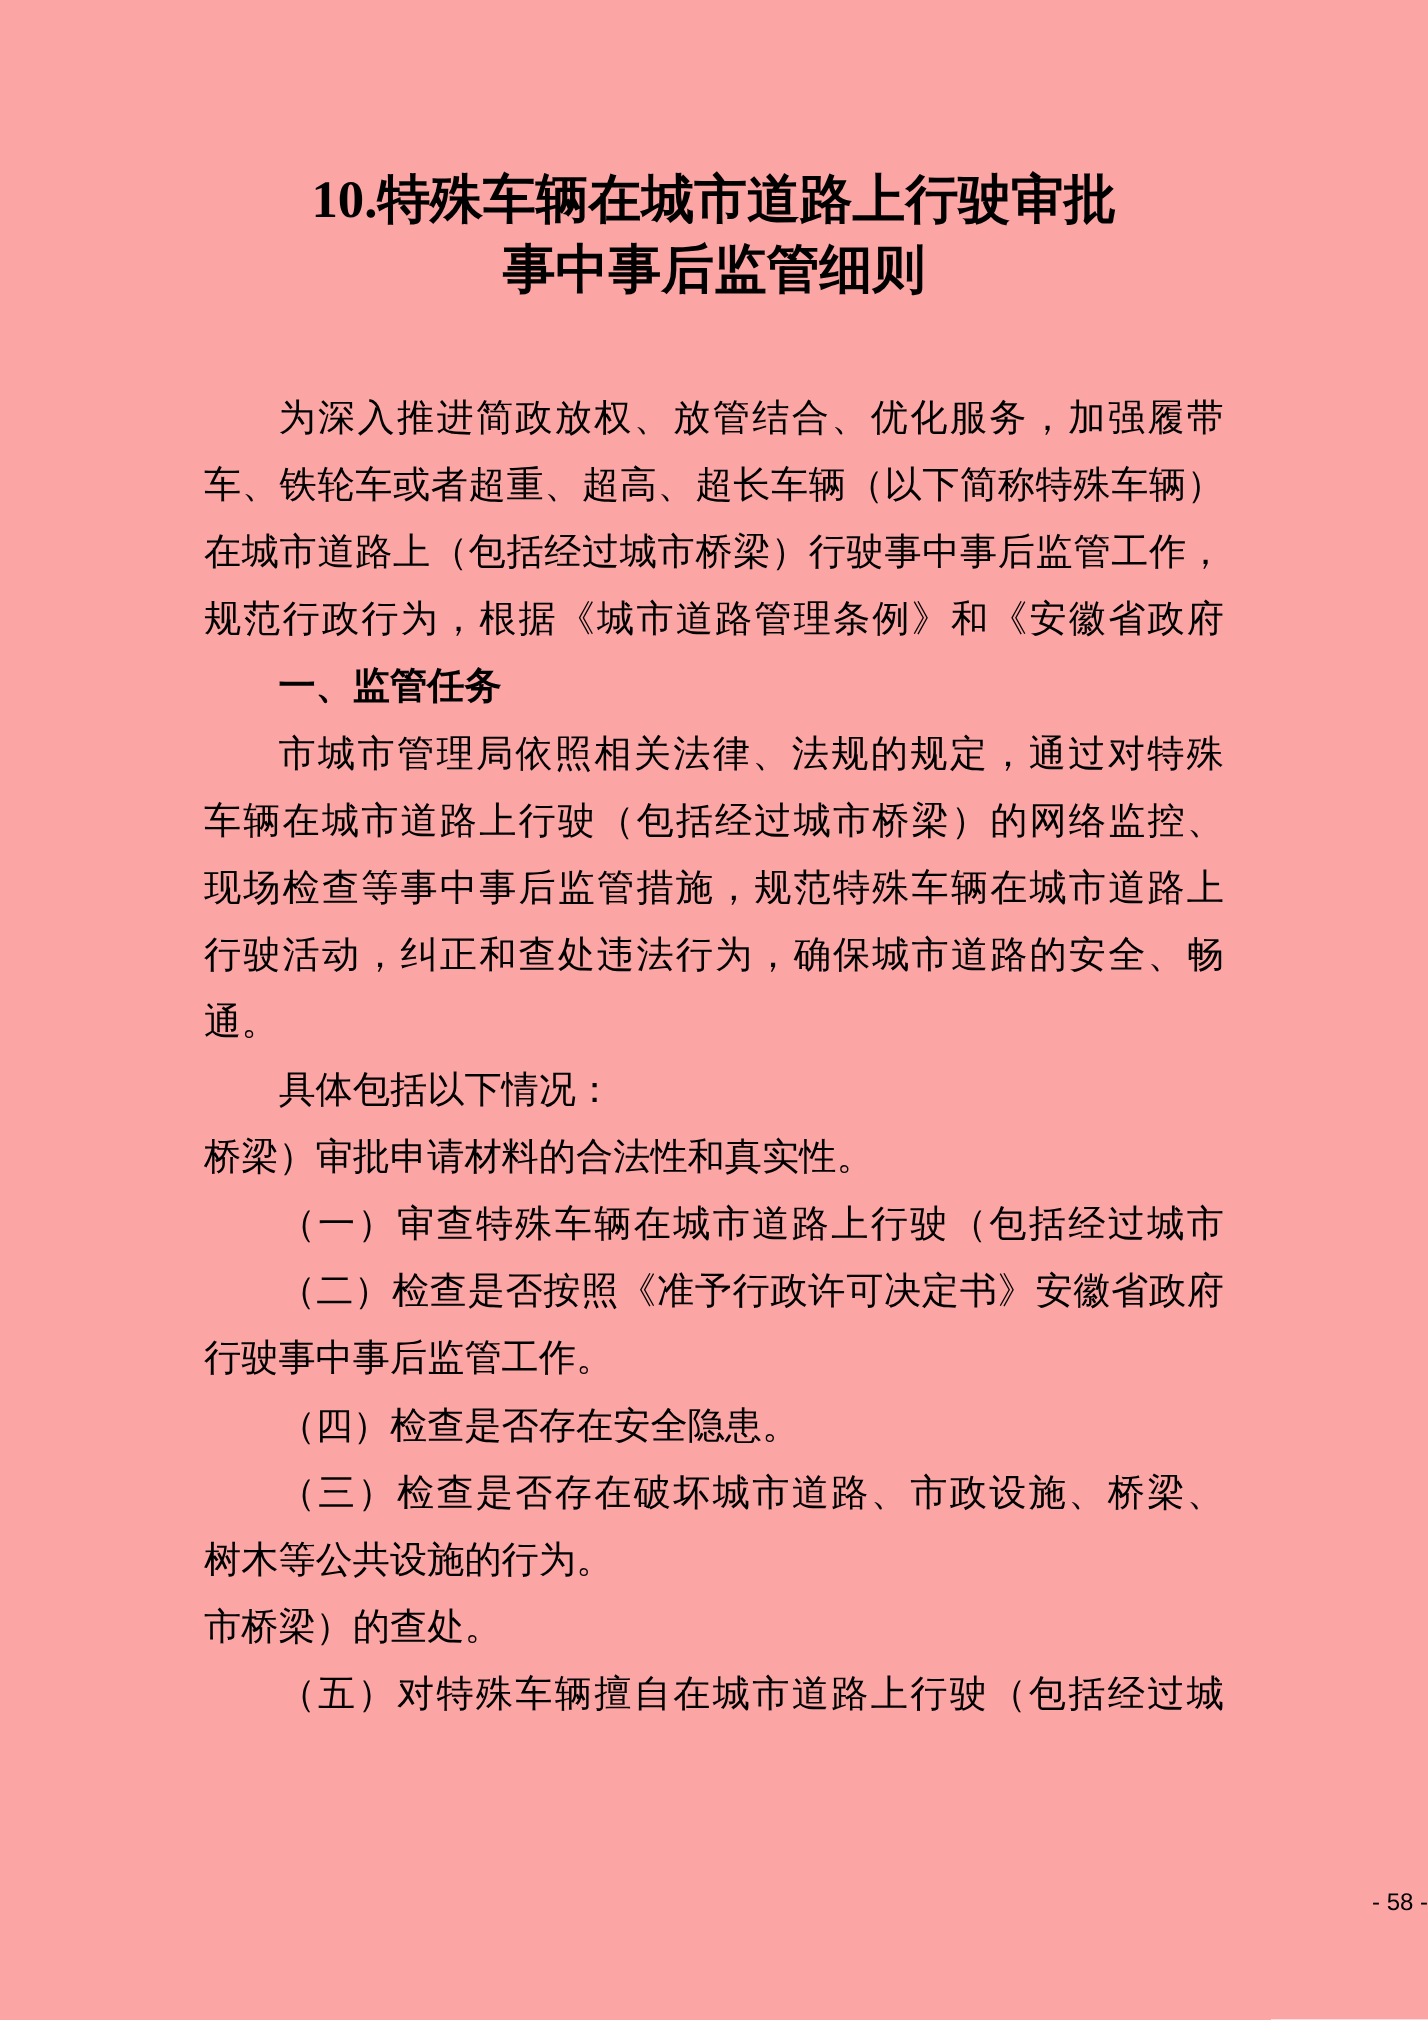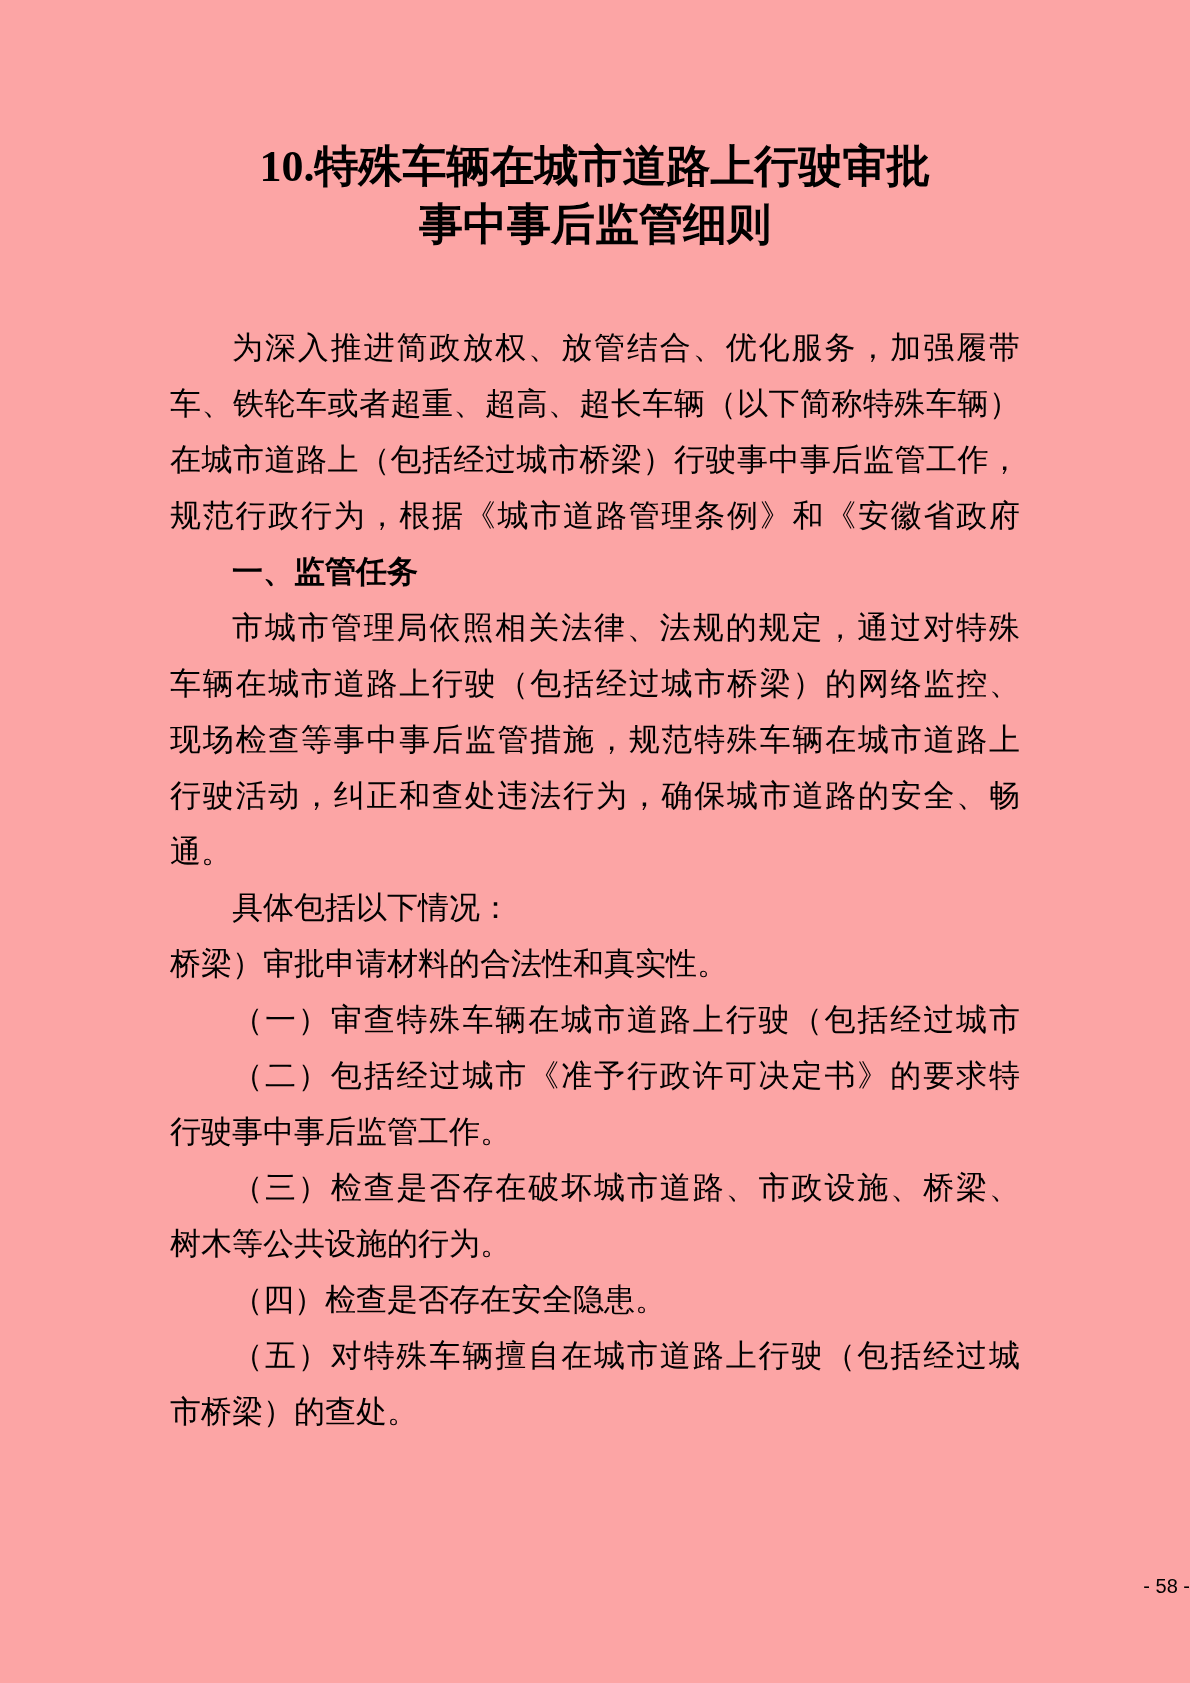--- a/index.html
+++ b/index.html
@@ -83,32 +83,32 @@
           <span class="line">通。</span>
         </div>
         <div class="paragraph">
           <span class="line first">具体包括以下情况：</span>
         </div>
         <div class="paragraph">
           <span class="line">桥梁）审批申请材料的合法性和真实性。</span>
           <span class="line first fill">（一）审查特殊车辆在城市道路上行驶（包括经过城市</span>
         </div>
         <div class="paragraph">
-          <span class="line first fill">（二）包括经过城市《准予行政许可决定书》的要求特</span>
+          <span class="line first fill">（二）检查是否按照《准予行政许可决定书》安徽省政府</span>
           <span class="line">行驶事中事后监管工作。</span>
+        </div>
+        <div class="paragraph">
+          <span class="line first">（四）检查是否存在安全隐患。</span>
         </div>
         <div class="paragraph">
           <span class="line first fill">（三）检查是否存在破坏城市道路、市政设施、桥梁、</span>
           <span class="line">树木等公共设施的行为。</span>
         </div>
         <div class="paragraph">
-          <span class="line first">（四）检查是否存在安全隐患。</span>
-        </div>
-        <div class="paragraph">
+          <span class="line">市桥梁）的查处。</span>
           <span class="line first fill">（五）对特殊车辆擅自在城市道路上行驶（包括经过城</span>
-          <span class="line">市桥梁）的查处。</span>
         </div>
       </div>
   </div>
   <div class="page-footer">
     <span>- 58 -</span>
   </div>
 </div>
 
 </body></html>

